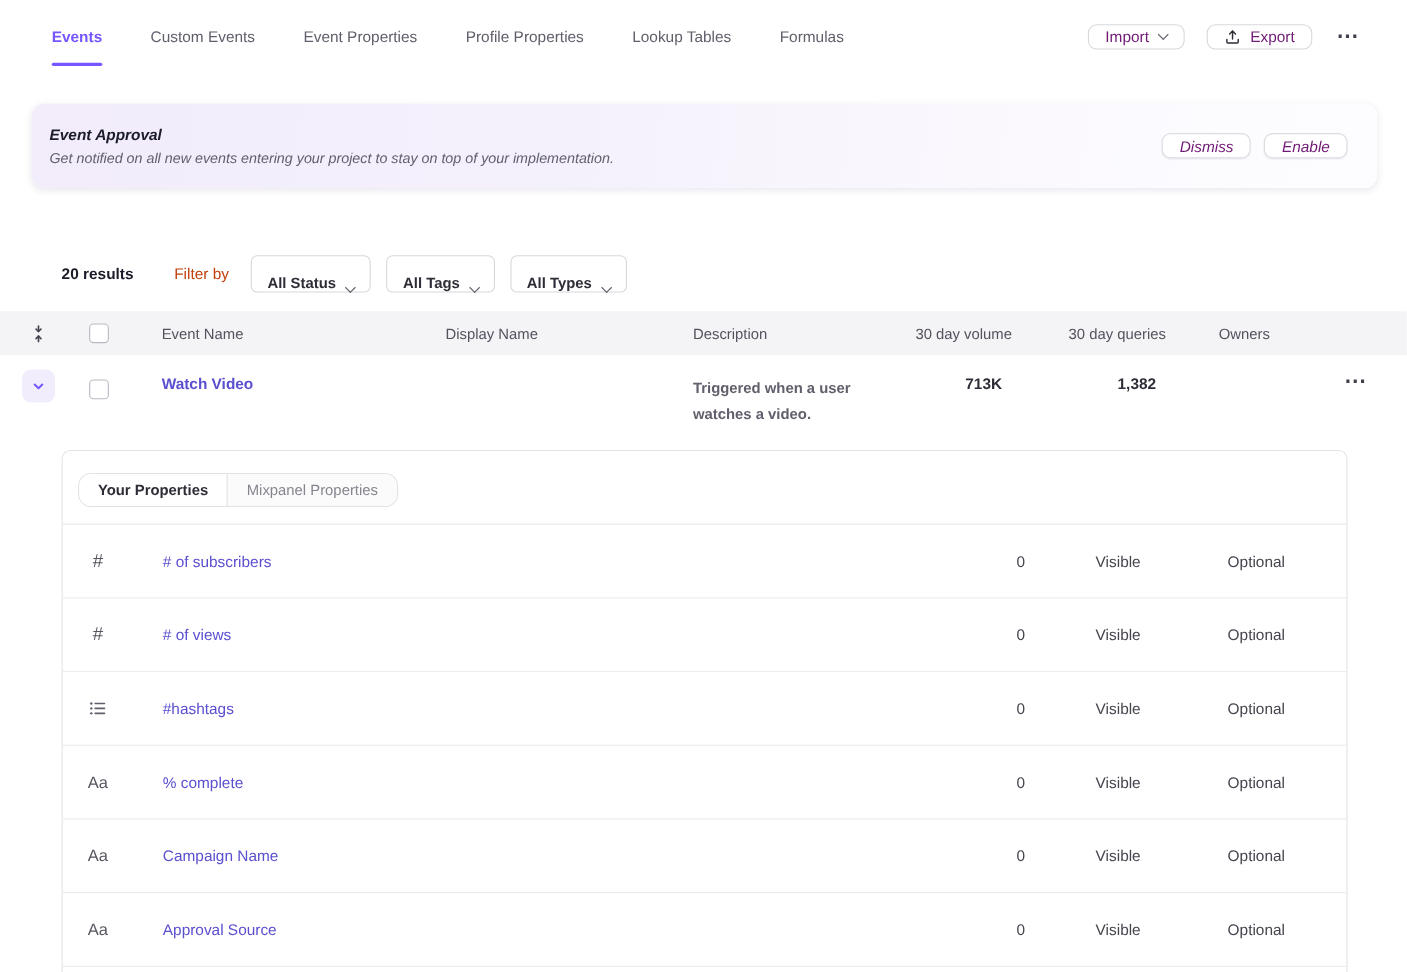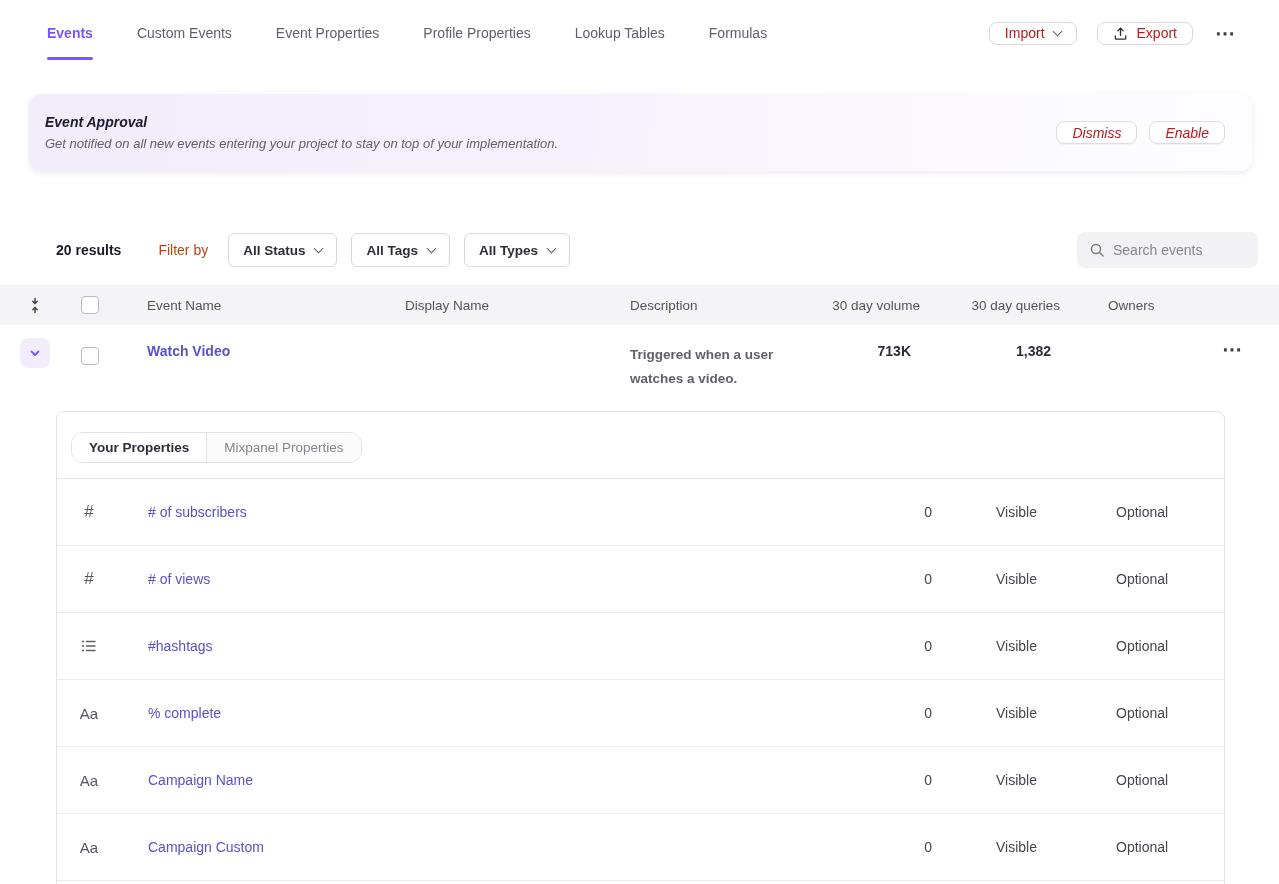--- a/index.html
+++ b/index.html
@@ -9,42 +9,42 @@
   a { text-decoration:none; cursor:pointer; }
   .link { color:#5a4fcf; }
 
   
   .topnav { display:flex; align-items:center; height:66px; padding:0 42px 0 47px; background:#fff; }
   .nav-tabs { display:flex; align-items:center; gap:44px; height:100%;justify-content:flex-end; }
   .nav-tab { position:relative; display:flex; align-items:center; height:100%; font-size:14px; font-weight:500; color:#60606c; white-space:nowrap; }
   .nav-tab.active { color:#7856ff; font-weight:700; }
   .nav-tab.active::after { content:""; position:absolute; left:0; right:0; bottom:6px; height:3px; border-radius:2px; background:#7856ff; }
   .nav-actions { margin-left:auto; display:flex; align-items:center; gap:20px; }
-  .btn { display:inline-flex; align-items:center; justify-content:center; gap:9px; height:23px; padding:0 15px; border-radius:8px; font-size:14px; font-weight:500; color:#b91c1c; background:#fff; white-space:nowrap; }
+  .btn { display:inline-flex; align-items:center; justify-content:center; gap:9px; height:23px; padding:0 15px; border-radius:8px; font-size:14px; font-weight:500; color:#701a75; background:#fff; white-space:nowrap; }
   .btn.outline { border:1px solid #d8d8de; }
   .btn.white { border:1px solid #dcdce1; box-shadow:0 1px 1px rgba(30,30,50,0.04); }
   .chev { display:inline-block; width:7px; height:7px; border-right:1.6px solid #60606c; border-bottom:1.6px solid #60606c; transform:rotate(45deg); margin-top:-4px; }
   .more-btn { display:flex; align-items:center; justify-content:center; width:24px; height:24px; }
   .more-icon::before { content:"\22EF"; font-size:20px; font-weight:700; color:#3f3f49; line-height:1; }
 
   
   .banner { display:flex; align-items:center; height:77px; margin:28px 27px 0 29px; padding:0 27px 0 16px; border-radius:12px;
             background:linear-gradient(95deg,#f2ecfb 0%,#f5f1fc 40%,#fbf9fe 75%,#fdfdff 100%);
             box-shadow:0 2px 6px rgba(60,45,110,0.10); }
   .banner-text { display:flex; flex-direction:column; gap:6px;font-style:italic; }
   .banner-title { font-size:14px; font-weight:700; color:#1b1b29; }
   .banner-desc { font-size:13px; color:#60606c; }
   .banner-actions { margin-left:auto; display:flex; gap:12px;font-style:italic; }
 
   
   .filters { display:flex; align-items:center; margin:61px 21px 0 56px; }
   .results { font-weight:700; font-size:14px; color:#1b1b29; }
   .filterby { margin-left:37px; font-weight:500; color:#c2410c; }
   .dropdowns { display:flex; gap:14px; margin-left:20px; }
-  .filter-btn { display:flex; align-items:center; gap:10px; height:34px; padding:0 14px; border:1px solid #d8d8de; border-radius:6px; background:#fff; font-size:13.5px; font-weight:600; color:#2d2d38; }
+  .filter-btn { display:flex; align-items:flex-end; gap:10px; height:34px; padding:0 14px; border:1px solid #d8d8de; border-radius:6px; background:#fff; font-size:13.5px; font-weight:600; color:#2d2d38; }
   .search { margin-left:auto; display:flex; align-items:center; gap:8px; width:181px; height:36px; padding:0 12px; background:#f2f2f4; border-radius:8px; }
   .search input { border:none; outline:none; background:transparent; font:inherit; font-size:14px; color:#2d2d38; width:100%; }
   .search input::placeholder { color:#85858f; }
 
   
   .etable-grid { display:grid; grid-template-columns:147px 258px 225px 160px 130px 140px 148px 1fr; align-items:center; }
   .etable-head { margin-top:17px; height:40px; background:#f4f4f6; font-size:13.5px; font-weight:500; color:#53535e; }
   .etable-head .controls, .etable-row .controls { display:flex; align-items:center; }
   .etable-head .controls { padding-left:27px; }
   .etable-head .checkbox { margin-left:38px; }
@@ -135,27 +135,20 @@
   </button>
         <button class="filter-btn">
     <span>All Tags</span>
     <span class="chev"></span>
   </button>
         <button class="filter-btn">
     <span>All Types</span>
     <span class="chev"></span>
   </button>
       </div>
-    <div class="search">
-      <svg class="ico" width="16" height="16" viewBox="0 0 16 16" fill="none" stroke="#7b7b85" stroke-width="1.5">
-          <circle cx="7" cy="7" r="4.5"></circle>
-          <path d="M10.5 10.5L14 14" stroke-linecap="round"></path>
-        </svg>
-      <input placeholder="Search events" style="">
-    </div>
   </div>
 
   <div class="etable-head etable-grid">
     <div class="cell controls">
       <svg class="ico" width="16" height="17" viewBox="0 0 16 17" fill="none" stroke="#45454f" stroke-width="1.5" stroke-linecap="round" stroke-linejoin="round">
           <path d="M8 1.5v4.9"></path>
           <path d="M5.8 4.2L8 6.4l2.2-2.2"></path>
           <path d="M8 15.5v-4.9"></path>
           <path d="M5.8 12.8L8 10.6l2.2 2.2"></path>
         </svg>
@@ -271,21 +264,21 @@
     <div class="prop-visibility">Visible</div>
     <div class="prop-requirement">Optional</div>
   </div>
         <div class="prop-row">
     <div class="icon-cell">
 
       <span class="prop-icon icon-text"></span>
 
     </div>
     <div class="prop-name-cell">
-      <a class="link prop-name">Campaign Custom</a>
+      <a class="link prop-name">Approval Source</a>
     </div>
     <div class="prop-count">0</div>
     <div class="prop-visibility">Visible</div>
     <div class="prop-requirement">Optional</div>
   </div>
       </div>
   </section>
 
 </div>
 

